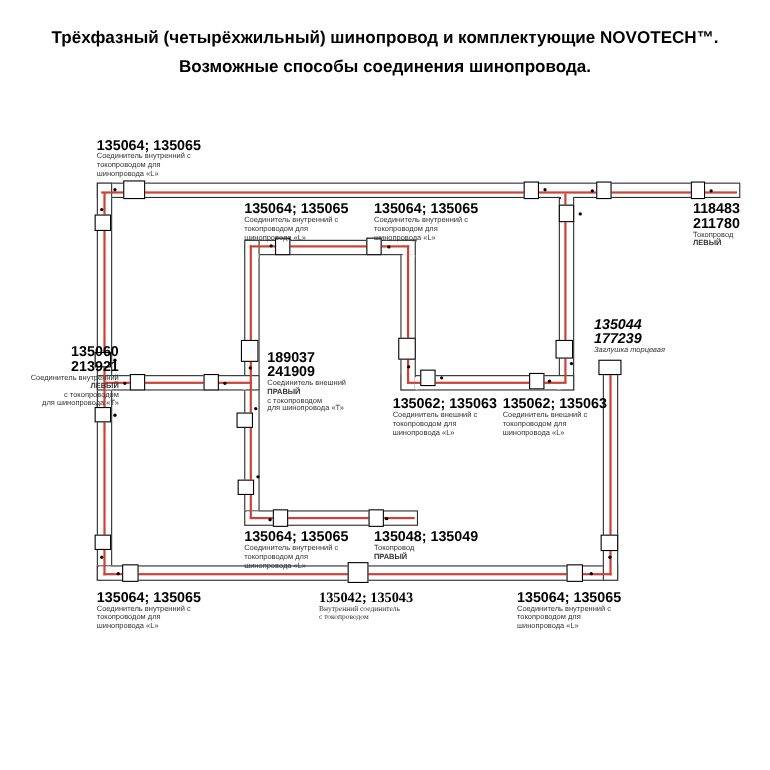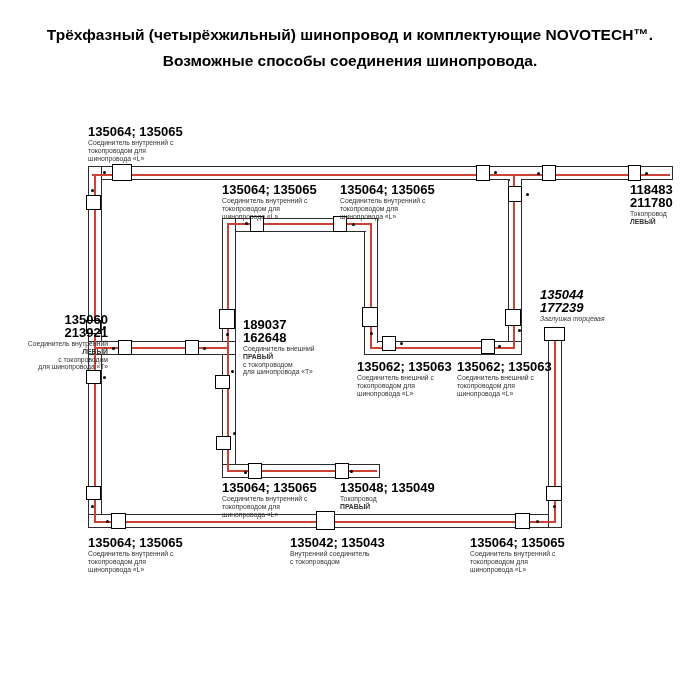--- a/index.html
+++ b/index.html
@@ -139,21 +139,21 @@
       <div class="dlabel" style="left: 0px; top: 314px; width: 84px; text-align: right; margin-left: 24px;">
         <div class="l-id">135060</div>
         <div class="l-id">213921</div>
         <div class="l-d">Соединитель внутренний</div>
         <div class="l-b">ЛЕВЫЙ</div>
         <div class="l-d">с токопроводом</div>
         <div class="l-d">для шинопровода «Т»</div>
       </div>
       <div class="dlabel" style="left: 243px; top: 319px;">
         <div class="l-id">189037</div>
-        <div class="l-id">162648</div>
+        <div class="l-id">241909</div>
         <div class="l-d">Соединитель внешний</div>
         <div class="l-b">ПРАВЫЙ</div>
         <div class="l-d">с токопроводом</div>
         <div class="l-d">для шинопровода «Т»</div>
       </div>
       <div class="dlabel" style="left: 357px; top: 361px;">
         <div class="l-id">135062; 135063</div>
         <div class="l-d">Соединитель внешний с</div>
         <div class="l-d">токопроводом для</div>
         <div class="l-d">шинопровода «L»</div>
@@ -179,21 +179,21 @@
         <div class="l-id">135048; 135049</div>
         <div class="l-d">Токопровод</div>
         <div class="l-b">ПРАВЫЙ</div>
       </div>
       <div class="dlabel" style="left: 88px; top: 537px;">
         <div class="l-id">135064; 135065</div>
         <div class="l-d">Соединитель внутренний с</div>
         <div class="l-d">токопроводом для</div>
         <div class="l-d">шинопровода «L»</div>
       </div>
-      <div class="dlabel" style="left: 290px; top: 537px;">
+      <div class="dlabel" style="left: 290px; top: 537px; font-family: Liberation Serif, serif;">
         <div class="l-id">135042; 135043</div>
         <div class="l-d">Внутренний соединитель</div>
         <div class="l-d">с токопроводом</div>
       </div>
       <div class="dlabel" style="left: 470px; top: 537px;">
         <div class="l-id">135064; 135065</div>
         <div class="l-d">Соединитель внутренний с</div>
         <div class="l-d">токопроводом для</div>
         <div class="l-d">шинопровода «L»</div>
       </div>

